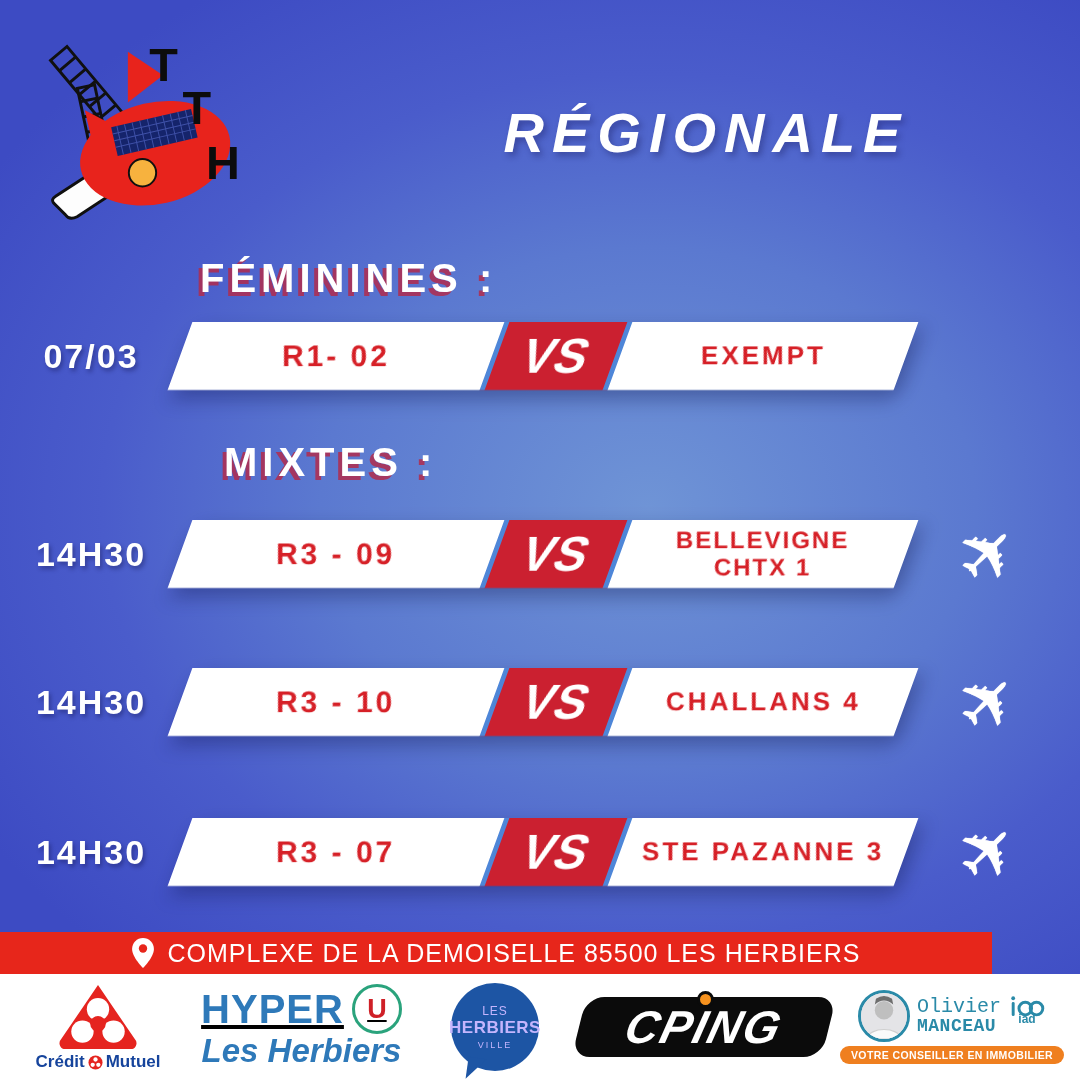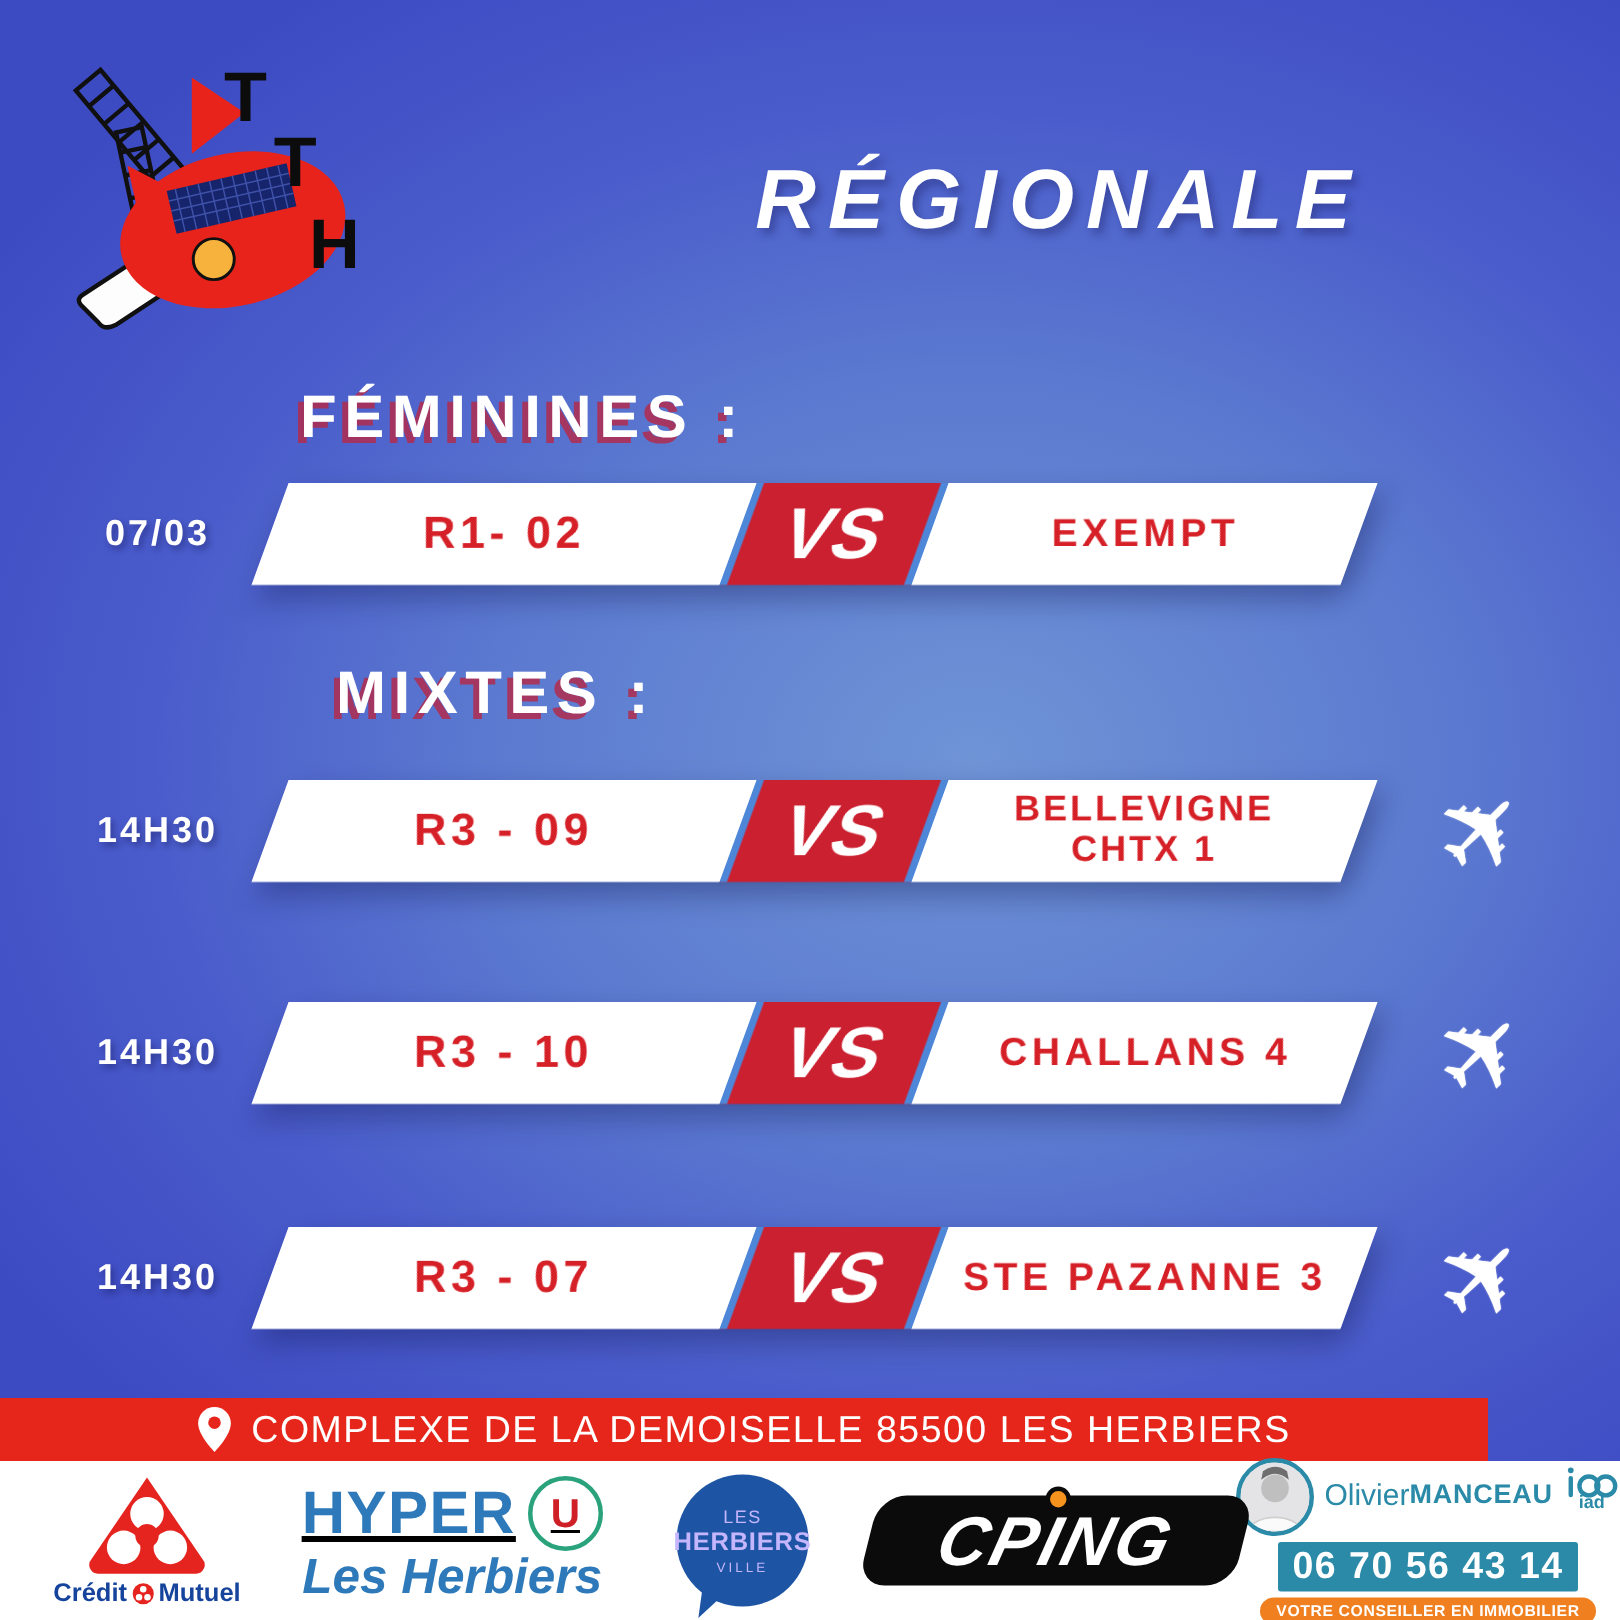--- a/index.html
+++ b/index.html
@@ -19,23 +19,23 @@
   .section-header{
     color:#fff;font-size:40px;font-weight:bold;letter-spacing:5px;
     text-shadow:-4px 4px 0 rgba(178,44,78,.85);
   }
   #hdr-feminines{left:200px;top:256px;}
   #hdr-mixtes{left:200px;top:440px;margin-left:24px;}
 
   
   .match-row{left:0;width:1080px;height:68px;}
   .time{
-    position:absolute;left:35px;top:0;width:140px;height:68px;
+    position:absolute;left:21px;top:0;width:140px;height:68px;
     display:flex;align-items:center;justify-content:center;
-    color:#fff;font-size:24px;font-weight:bold;letter-spacing:2px;
+    color:#fff;font-size:34px;font-weight:bold;letter-spacing:2px;
     text-shadow:2px 3px 4px rgba(15,15,70,.4);
   }
   .banner{
     position:absolute;left:180px;top:0;width:726px;height:68px;
     display:flex;transform:skewX(-20deg);
     filter:drop-shadow(7px 9px 10px rgba(10,15,70,.35));
   }
   .seg{display:flex;align-items:center;justify-content:center;}
   .seg-white{background:#fff;}
   .seg-team{flex:0 0 312px;}
@@ -114,21 +114,21 @@
     position:absolute;top:-6px;left:calc(50% - 7px);width:17px;height:17px;border-radius:50%;
     background:#f6921e;border:3px solid #0b0b0b;box-sizing:border-box;
   }
   
   .iad{width:200px;}
   .iad-top{display:flex;align-items:center;gap:7px;}
   .iad-avatar{
     width:46px;height:46px;border-radius:50%;border:3px solid #2a8aa8;overflow:hidden;
     background:#e9e9ec;flex:0 0 auto;
   }
-  .iad-names{display:flex;flex-direction:row;line-height:1.05;}
+  .iad-names{display:flex;flex-direction:column;line-height:1.05;font-family:Liberation Mono, monospace;}
   .iad-first{color:#2a8aa8;font-size:20px;}
   .iad-last{color:#2a8aa8;font-size:18px;font-weight:bold;letter-spacing:.5px;}
   .iad-mark{display:flex;flex-direction:column;align-items:center;margin-top:-12px;}
   .iad-brand{color:#2a8aa8;font-size:12px;font-weight:bold;margin-top:-6px;}
   .iad-phone{
     margin-top:4px;background:#2a8aa8;color:#fff;font-size:25px;font-weight:bold;
     padding:2px 10px;border-radius:2px;white-space:nowrap;letter-spacing:1px;
   }
   .iad-tag{
     margin-top:4px;background:#ef7f1f;color:#fff;font-size:10.5px;font-weight:bold;
@@ -325,17 +325,16 @@
           <g stroke="#2a8aa8" stroke-width="3.4" fill="none" stroke-linecap="round">
             <path d="M6 10 V23"></path>
             <circle cx="20" cy="16" r="7.3"></circle>
             <circle cx="33" cy="16" r="7.3"></circle>
           </g>
           <circle cx="6" cy="4" r="2.2" fill="#2a8aa8"></circle>
         </svg>
         <span class="iad-brand">iad</span>
       </div>
     </div>
-    <div class="iad-phone">06 70 56 43 14</div>
     <div class="iad-tag">VOTRE CONSEILLER EN IMMOBILIER</div>
   </div>
 
 </div>
 
 </body></html>

